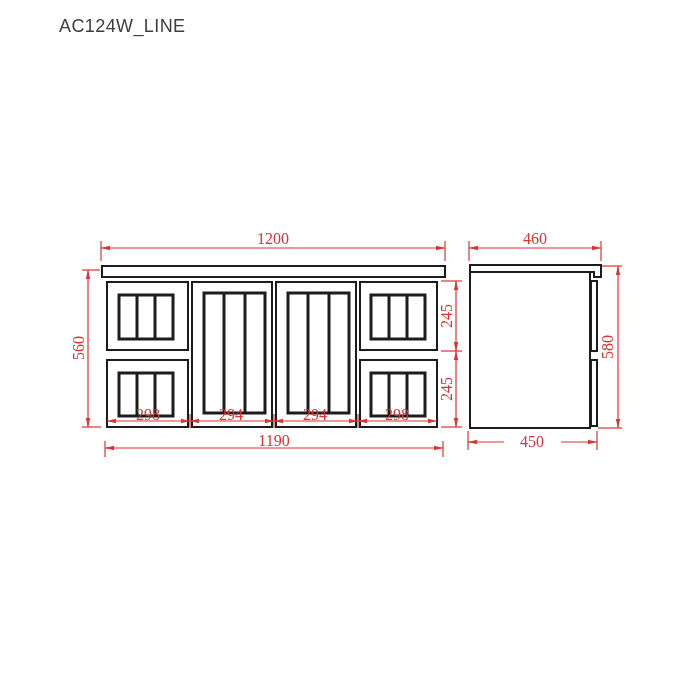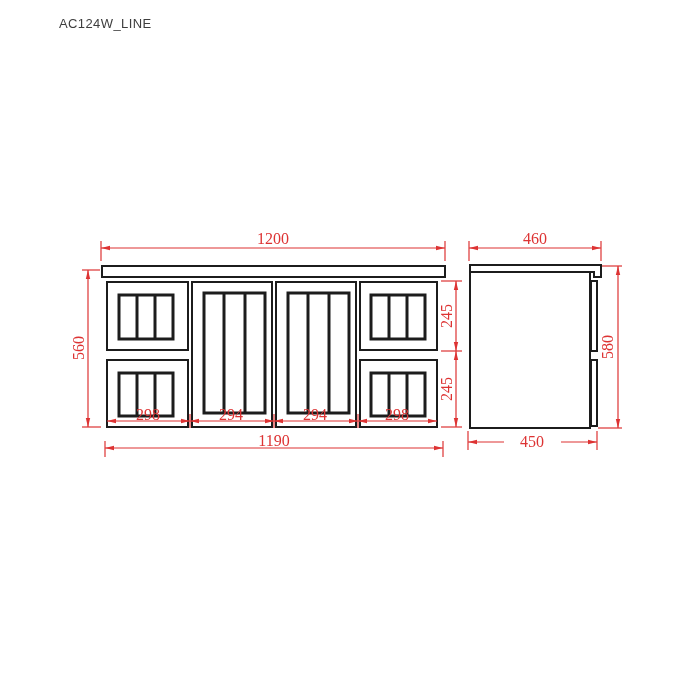--- a/index.html
+++ b/index.html
@@ -8,21 +8,21 @@
     width: 700px;
     height: 700px;
     background: var(--background, #fff);
     overflow: hidden;
     font-family: "Liberation Sans", sans-serif;
   }
   .drawing-title {
     position: absolute;
     left: 59px;
     top: 16px;
-    font-size: 13px;
+    font-size: 18px;
     letter-spacing: 0.4px;
     color: #3e3e3e;
   }
   svg.drawing { position: absolute; left: 0; top: 0; }
   .part       { stroke: var(--line, #1c1c1c); stroke-width: 2;   fill: #ffffff; }
   .frame      { stroke: var(--line, #1c1c1c); stroke-width: 3;   fill: none; }
   .mullion    { stroke: var(--line, #1c1c1c); stroke-width: 3; }
   .dim-line   { stroke: var(--dimension, #dd3333); stroke-width: 1.2; fill: none; }
   .dim-arrow  { fill: var(--dimension, #dd3333); stroke: none; }
   .dim-text {

